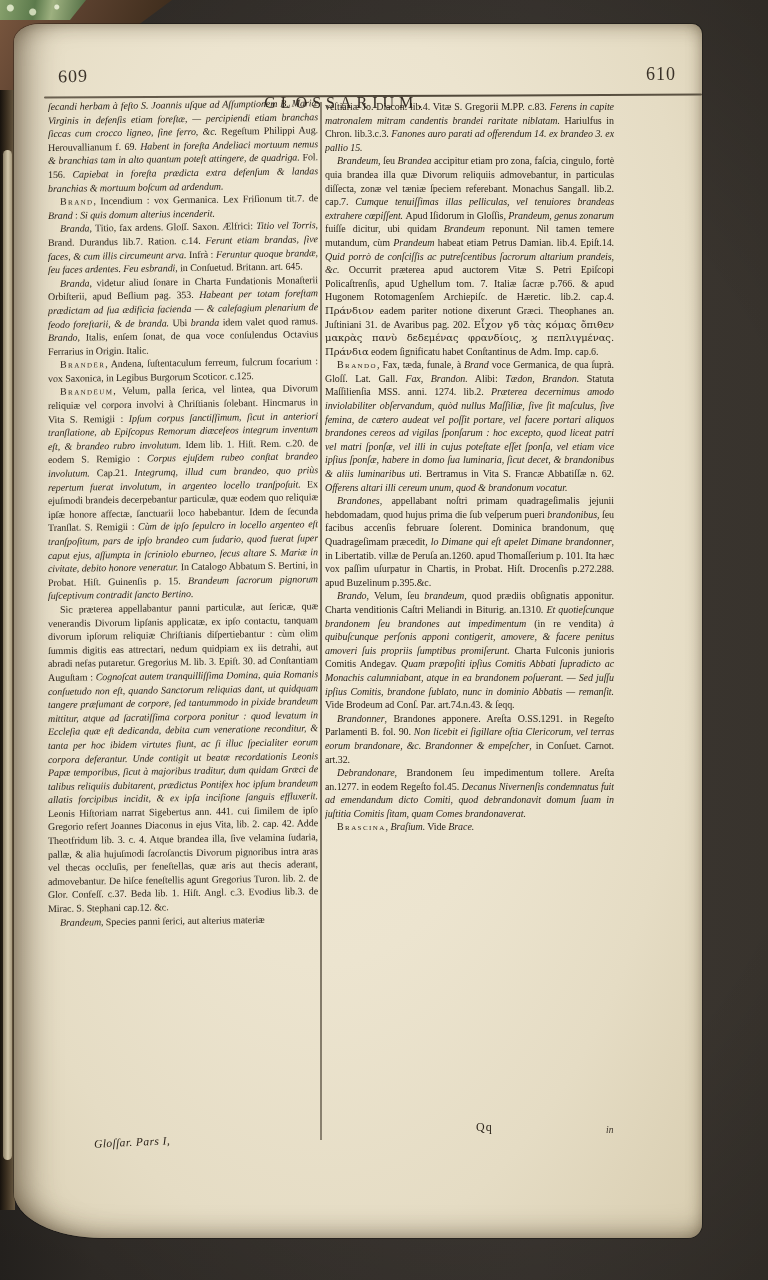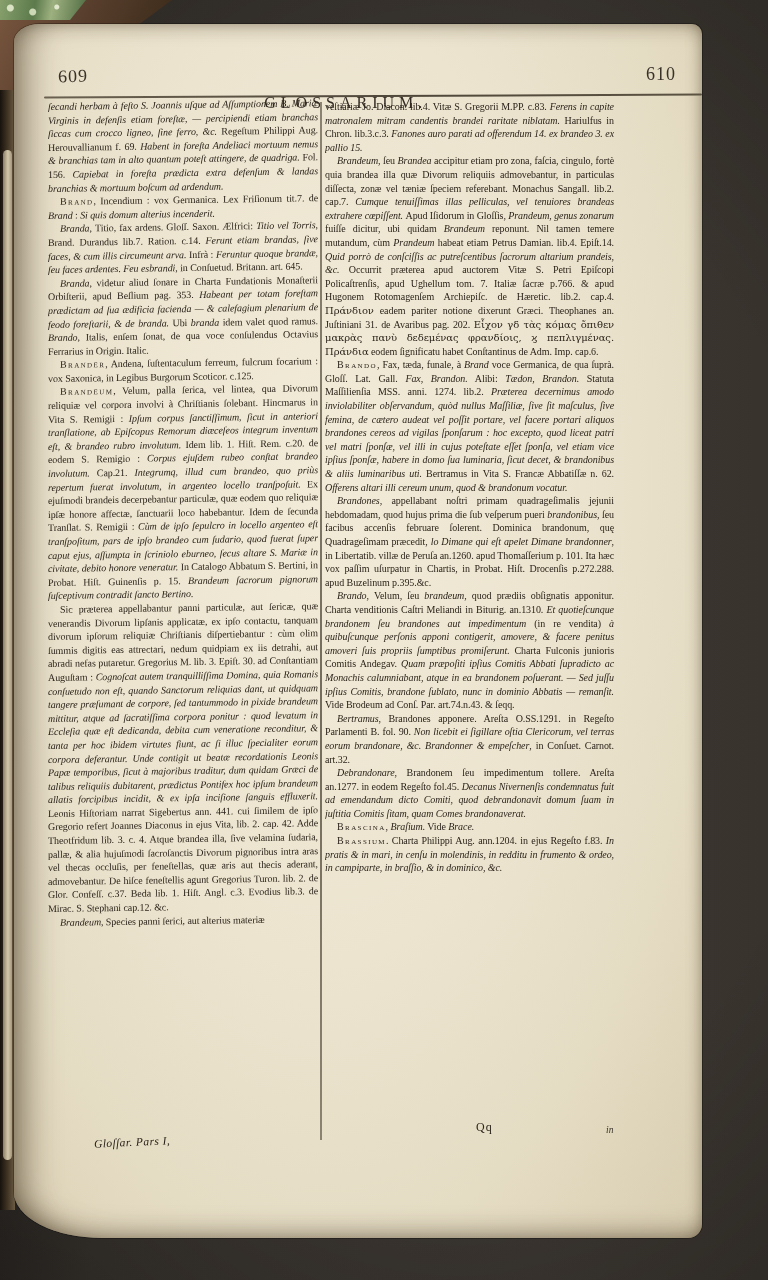--- a/index.html
+++ b/index.html
@@ -102,23 +102,22 @@
         <p class="para ind"><span class="run-r">Sic præterea appellabantur panni particulæ, aut ſericæ, quæ venerandis Divorum lipſanis applicatæ, ex ipſo contactu, tanquam divorum ipſorum reliquiæ Chriſtianis diſpertiebantur : cùm olim ſummis digitis eas attrectari, nedum quidpiam ex iis detrahi, aut abradi nefas putaretur. Gregorius M. lib. 3. Epiſt. 30. ad Conſtantiam Auguſtam : </span><span class="run-i">Cognoſcat autem tranquilliſſima Domina, quia Romanis conſuetudo non eſt, quando Sanctorum reliquias dant, ut quidquam tangere præſumant de corpore, ſed tantummodo in pixide brandeum mittitur, atque ad ſacratiſſima corpora ponitur : quod levatum in Eccleſia quæ eſt dedicanda, debita cum veneratione reconditur, &amp; tanta per hoc ibidem virtutes fiunt, ac ſi illuc ſpecialiter eorum corpora deferantur. Unde contigit ut beatæ recordationis Leonis Papæ temporibus, ſicut à majoribus traditur, dum quidam Græci de talibus reliquiis dubitarent, prædictus Pontifex hoc ipſum brandeum allatis forcipibus incidit, &amp; ex ipſa inciſione ſanguis effluxerit. </span><span class="run-r">Leonis Hiſtoriam narrat Sigebertus ann. 441. cui ſimilem de ipſo Gregorio refert Joannes Diaconus in ejus Vita, lib. 2. cap. 42. Adde Theotfridum lib. 3. c. 4. Atque brandea illa, ſive velamina ſudaria, pallæ, &amp; alia hujuſmodi ſacroſanctis Divorum pignoribus intra aras vel thecas occluſis, per feneſtellas, quæ aris aut thecis aderant, admovebantur. De hiſce feneſtellis agunt Gregorius Turon. lib. 2. de Glor. Confeſſ. c.37. Beda lib. 1. Hiſt. Angl. c.3. Evodius lib.3. de Mirac. S. Stephani cap.12. &amp;c.</span></p>
         <p class="para ind"><span class="run-i">Brandeum</span><span class="run-r">, Species panni ſerici, aut alterius materiæ</span></p>
       </div>
     <div class="divider"></div>
     <div class="col col-right" id="col-right">
         <p class="para"><span class="run-r">veſtiariæ Jo. Diacon. lib.4. Vitæ S. Gregorii M.PP. c.83. </span><span class="run-i">Ferens in capite matronalem mitram candentis brandei raritate niblatam. </span><span class="run-r">Hariulfus in Chron. lib.3.c.3. </span><span class="run-i">Fanones auro parati ad offerendum 14. ex brandeo 3. ex pallio 15.</span></p>
         <p class="para ind"><span class="run-i">Brandeum</span><span class="run-r">, ſeu </span><span class="run-i">Brandea</span><span class="run-r"> accipitur etiam pro zona, faſcia, cingulo, fortè quia brandea illa quæ Divorum reliquiis admovebantur, in particulas diſſecta, zonæ vel tæniæ ſpeciem referebant. Monachus Sangall. lib.2. cap.7. </span><span class="run-i">Cumque tenuiſſimas illas pelliculas, vel tenuiores brandeas extrahere cœpiſſent. </span><span class="run-r">Apud Iſidorum in Gloſſis, </span><span class="run-i">Prandeum, genus zonarum</span><span class="run-r"> fuiſſe dicitur, ubi quidam </span><span class="run-i">Brandeum</span><span class="run-r"> reponunt. Nil tamen temere mutandum, cùm </span><span class="run-i">Prandeum</span><span class="run-r"> habeat etiam Petrus Damian. lib.4. Epiſt.14. </span><span class="run-i">Quid porrò de conſciſſis ac putreſcentibus ſacrorum altarium prandeis, &amp;c. </span><span class="run-r">Occurrit præterea apud auctorem Vitæ S. Petri Epiſcopi Policaſtrenſis, apud Ughellum tom. 7. Italiæ ſacræ p.766. &amp; apud Hugonem Rotomagenſem Archiepiſc. de Hæretic. lib.2. cap.4. </span><span class="run-g">Πράνδιον</span><span class="run-r"> eadem pariter notione dixerunt Græci. Theophanes an. Juſtiniani 31. de Avaribus pag. 202. </span><span class="run-g">Εἶχον γδ τὰς κόμας ὄπιθεν μακρὰς πανὺ δεδεμένας φρανδίοις, ϗ πεπλιγμένας. Πράνδια</span><span class="run-r"> eodem ſignificatu habet Conſtantinus de Adm. Imp. cap.6.</span></p>
         <p class="para ind"><span class="run-c">Brando</span><span class="run-r">, Fax, tæda, funale, à </span><span class="run-i">Brand</span><span class="run-r"> voce Germanica, de qua ſuprà. Gloſſ. Lat. Gall. </span><span class="run-i">Fax, Brandon.</span><span class="run-r"> Alibi: </span><span class="run-i">Tædon, Brandon.</span><span class="run-r"> Statuta Maſſilienſia MSS. anni. 1274. lib.2. </span><span class="run-i">Præterea decernimus amodo inviolabiliter obſervandum, quòd nullus Maſſiliæ, ſive ſit maſculus, ſive femina, de cætero audeat vel poſſit portare, vel facere portari aliquos brandones cereos ad vigilas ſponſarum : hoc excepto, quod liceat patri vel matri ſponſæ, vel illi in cujus poteſtate eſſet ſponſa, vel etiam vice ipſius ſponſæ, habere in domo ſua luminaria, ſicut decet, &amp; brandonibus &amp; aliis luminaribus uti. </span><span class="run-r">Bertramus in Vita S. Francæ Abbatiſſæ n. 62. </span><span class="run-i">Offerens altari illi cereum unum, quod &amp; brandonum vocatur.</span></p>
         <p class="para ind"><span class="run-i">Brandones</span><span class="run-r">, appellabant noſtri primam quadrageſimalis jejunii hebdomadam, quod hujus prima die ſub veſperum pueri </span><span class="run-i">brandonibus</span><span class="run-r">, ſeu facibus accenſis februare ſolerent. Dominica brandonum, quę Quadrageſimam præcedit, </span><span class="run-i">lo Dimane qui eſt apelet Dimane brandonner</span><span class="run-r">, in Libertatib. villæ de Peruſa an.1260. apud Thomaſſerium p. 101. Ita hæc vox paſſim uſurpatur in Chartis, in Probat. Hiſt. Drocenſis p.272.288. apud Buzelinum p.395.&amp;c.</span></p>
         <p class="para ind"><span class="run-i">Brando</span><span class="run-r">, Velum, ſeu </span><span class="run-i">brandeum</span><span class="run-r">, quod prædiis obſignatis apponitur. Charta venditionis Caſtri Meliandi in Biturig. an.1310. </span><span class="run-i">Et quotieſcunque brandonem ſeu brandones aut impedimentum </span><span class="run-r">(in re vendita) </span><span class="run-i">à quibuſcunque perſonis apponi contigerit, amovere, &amp; facere penitus amoveri ſuis propriis ſumptibus promiſerunt. </span><span class="run-r">Charta Fulconis junioris Comitis Andegav. </span><span class="run-i">Quam præpoſiti ipſius Comitis Abbati ſupradicto ac Monachis calumniabant, atque in ea brandonem poſuerant. — Sed juſſu ipſius Comitis, brandone ſublato, nunc in dominio Abbatis — remanſit. </span><span class="run-r">Vide Brodeum ad Conſ. Par. art.74.n.43. &amp; ſeqq.</span></p>
-        <p class="para ind"><span class="run-i">Bertramus</span><span class="run-r">, Brandones apponere. Areſta O.SS.1291. in Regeſto Parlamenti B. fol. 90. </span><span class="run-i">Non licebit ei ſigillare oſtia Clericorum, vel terras eorum brandonare, &amp;c. Brandonner &amp; empeſcher</span><span class="run-r">, in Conſuet. Carnot. art.32.</span></p>
+        <p class="para ind"><span class="run-i">Brandonner</span><span class="run-r">, Brandones apponere. Areſta O.SS.1291. in Regeſto Parlamenti B. fol. 90. </span><span class="run-i">Non licebit ei ſigillare oſtia Clericorum, vel terras eorum brandonare, &amp;c. Brandonner &amp; empeſcher</span><span class="run-r">, in Conſuet. Carnot. art.32.</span></p>
         <p class="para ind"><span class="run-i">Debrandonare</span><span class="run-r">, Brandonem ſeu impedimentum tollere. Areſta an.1277. in eodem Regeſto fol.45. </span><span class="run-i">Decanus Nivernenſis condemnatus fuit ad emendandum dicto Comiti, quod debrandonavit domum ſuam in juſtitia Comitis ſitam, quam Comes brandonaverat.</span></p>
         <p class="para ind"><span class="run-c">Brascina</span><span class="run-r">, </span><span class="run-i">Braſium.</span><span class="run-r"> Vide </span><span class="run-i">Brace.</span></p>
-        <p class="para ind"><span class="run-c">Brassium</span><span class="run-r">. Charta Philippi Aug. ann.1204. in ejus Regeſto f.83. </span><span class="run-i">In pratis &amp; in mari, in cenſu in molendinis, in redditu in frumento &amp; ordeo, in campiparte, in braſſio, &amp; in dominico, &amp;c.</span></p>
       </div>
 
     <span class="sig-title">Gloſſar. Pars I,</span>
     <span class="quire">Qq</span>
     <span class="catchword">in</span>
   </div>
 </div>
 
 </body></html>

